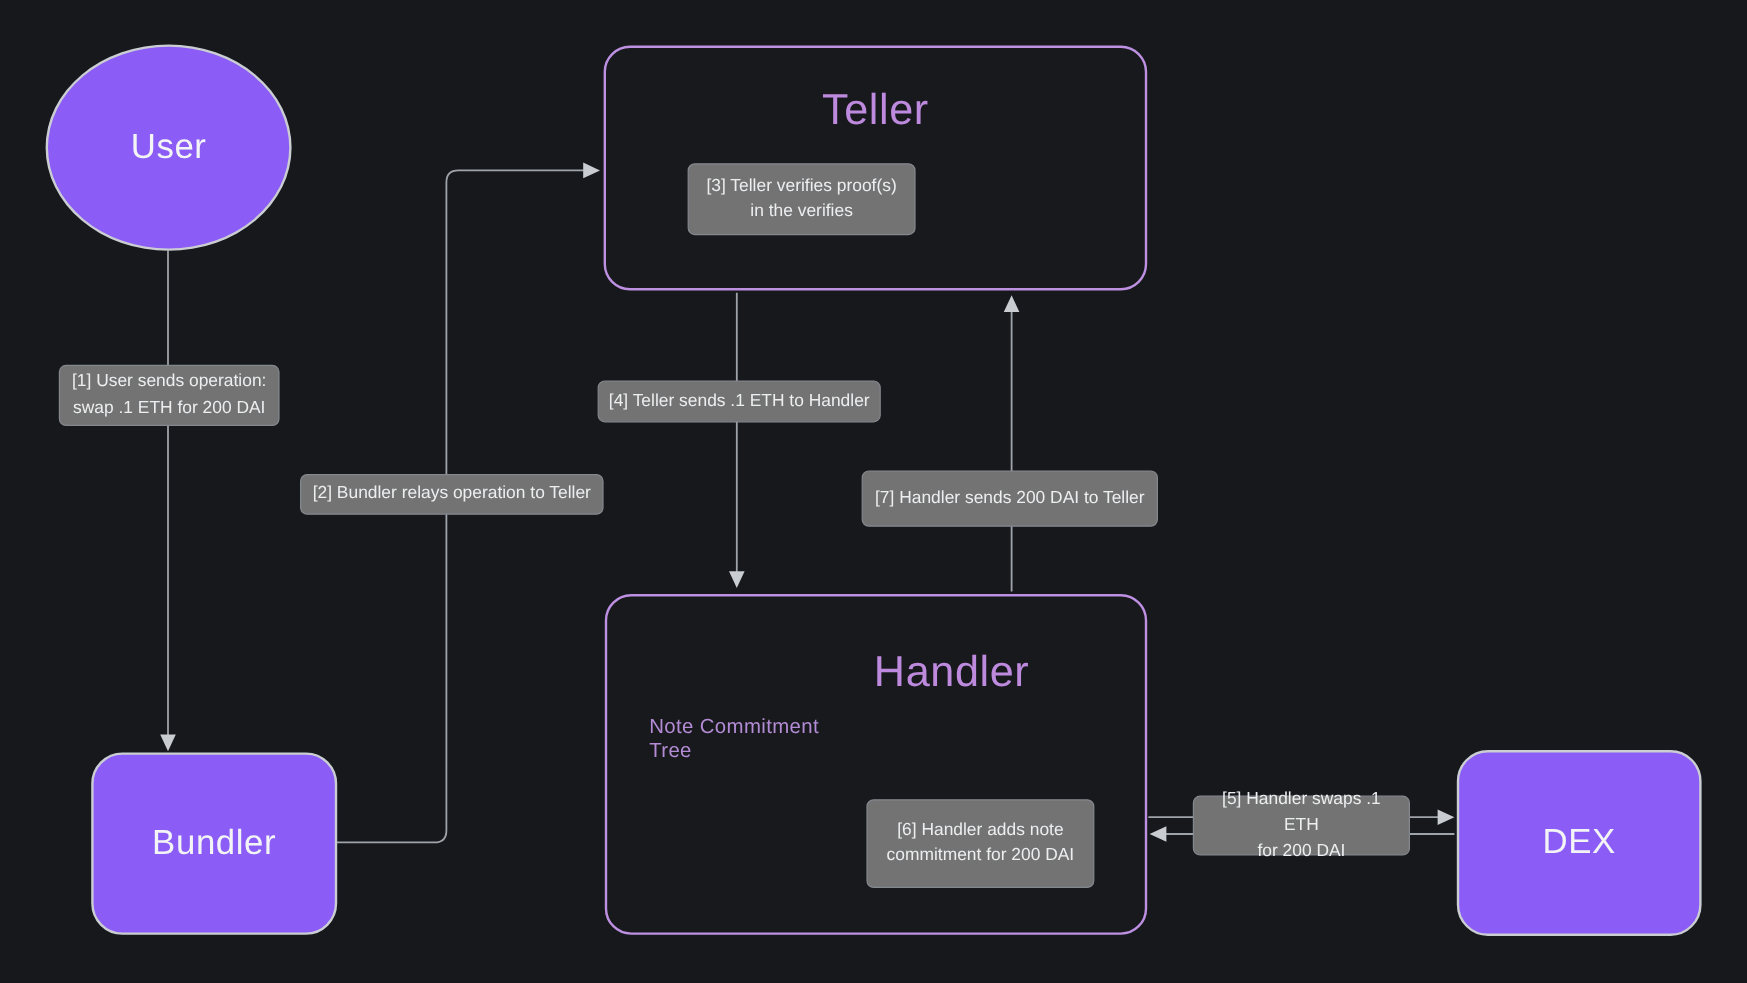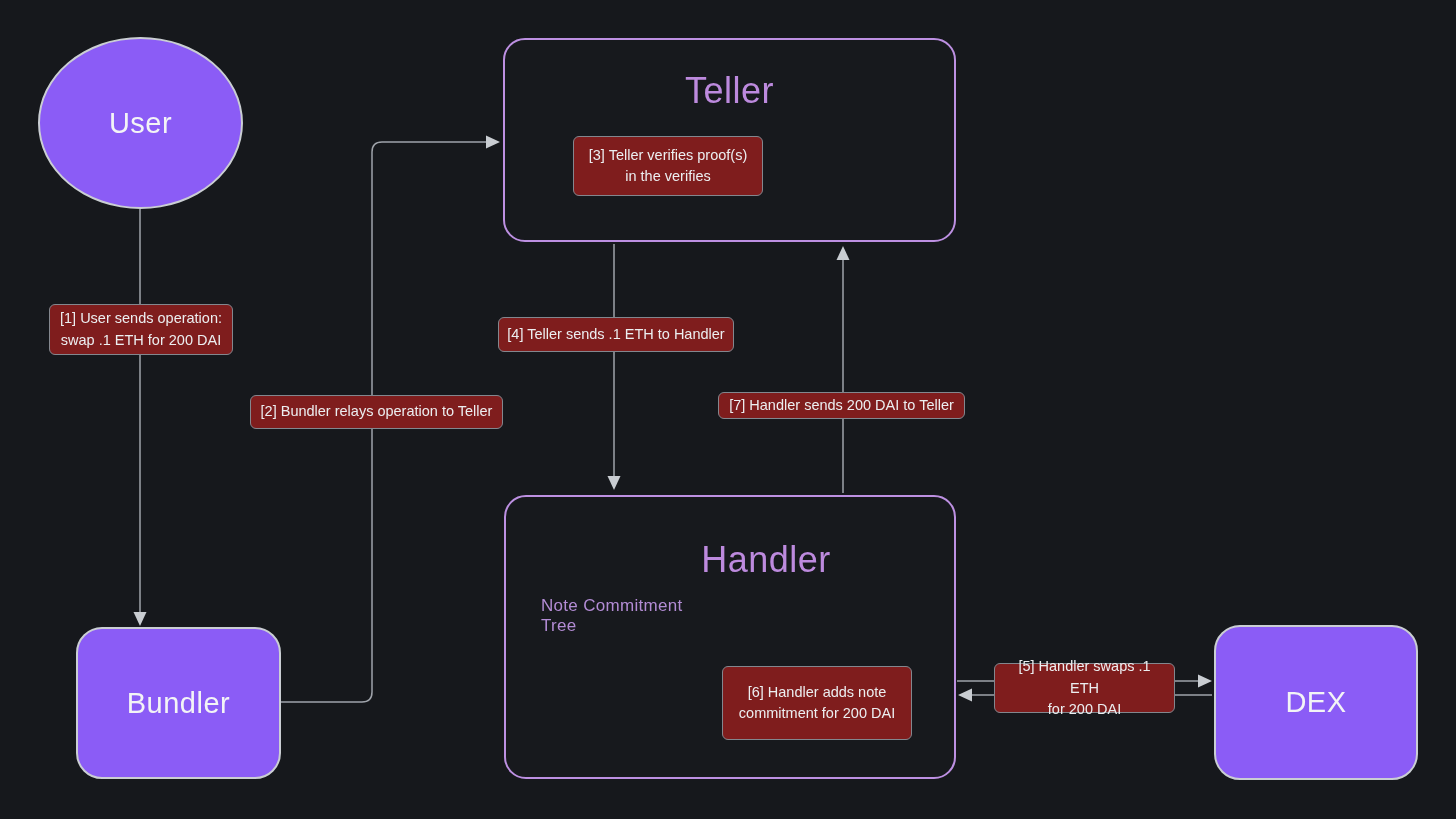--- a/index.html
+++ b/index.html
@@ -47,21 +47,21 @@
     left: 0; right: 0;
     text-align: center;
     color: #bd8ade;
     font-size: 36px;
     font-weight: 400;
     letter-spacing: 0.5px;
   }
   .step-label {
     position: absolute;
     box-sizing: border-box;
-    background: #7f1d1d;
+    background: #737373;
     border: 1px solid #83878e;
     border-radius: 6px;
     color: #eceef0;
     font-size: 14.5px;
     line-height: 1.45;
     display: flex;
     flex-direction: column;
     align-items: center;
     justify-content: center;
     text-align: center;
@@ -139,21 +139,21 @@
       <ellipse cx="603" cy="719" rx="16.5" ry="10" fill="#c9a3e8"></ellipse>
       <ellipse cx="639" cy="719" rx="16.5" ry="10" fill="#c9a3e8"></ellipse>
       <ellipse cx="675" cy="719" rx="16.5" ry="10" fill="#c9a3e8"></ellipse>
     </g>
   </svg>
 
   <div class="container-node" style="left:503px; top:38px; width:453px; height:204px;"></div>
   <div class="container-title" style="top:70px; left:503px; width:453px; right:auto;">Teller</div>
 
   <div class="container-node" style="left:504px; top:495px; width:452px; height:284px;"></div>
-  <div class="container-title" style="top:539px; left:504px; width:524px; right:auto;">Handler</div>
+  <div class="container-title" style="top:539px; left:504px; width:524px; right:auto;padding-left:27px;">Handler</div>
   <div class="tree-label" style="left:541px; top:596px; width:162px;">Note Commitment Tree</div>
 
   <div class="node round" style="left:38px; top:37px; width:205px; height:172px;">
     <span>User</span>
   </div>
 
   <div class="node rect" style="left:40px; top:627px; width:205px; height:152px;margin-left:36px;">
     <span>Bundler</span>
   </div>
 
@@ -182,17 +182,17 @@
   <div class="step-label" style="left:994px; top:663px; width:181px; height:50px;">
     <div>[5] Handler swaps .1 ETH</div>
     <div>for 200 DAI</div>
   </div>
 
   <div class="step-label" style="left:722px; top:666px; width:190px; height:74px;">
     <div>[6] Handler adds note</div>
     <div>commitment for 200 DAI</div>
   </div>
 
-  <div class="step-label" style="left:718px; top:392px; width:247px; height:27px;">
+  <div class="step-label" style="left:718px; top:392px; width:247px; height:47px;">
     <div>[7] Handler sends 200 DAI to Teller</div>
   </div>
 
 </div>
 
 </body></html>

